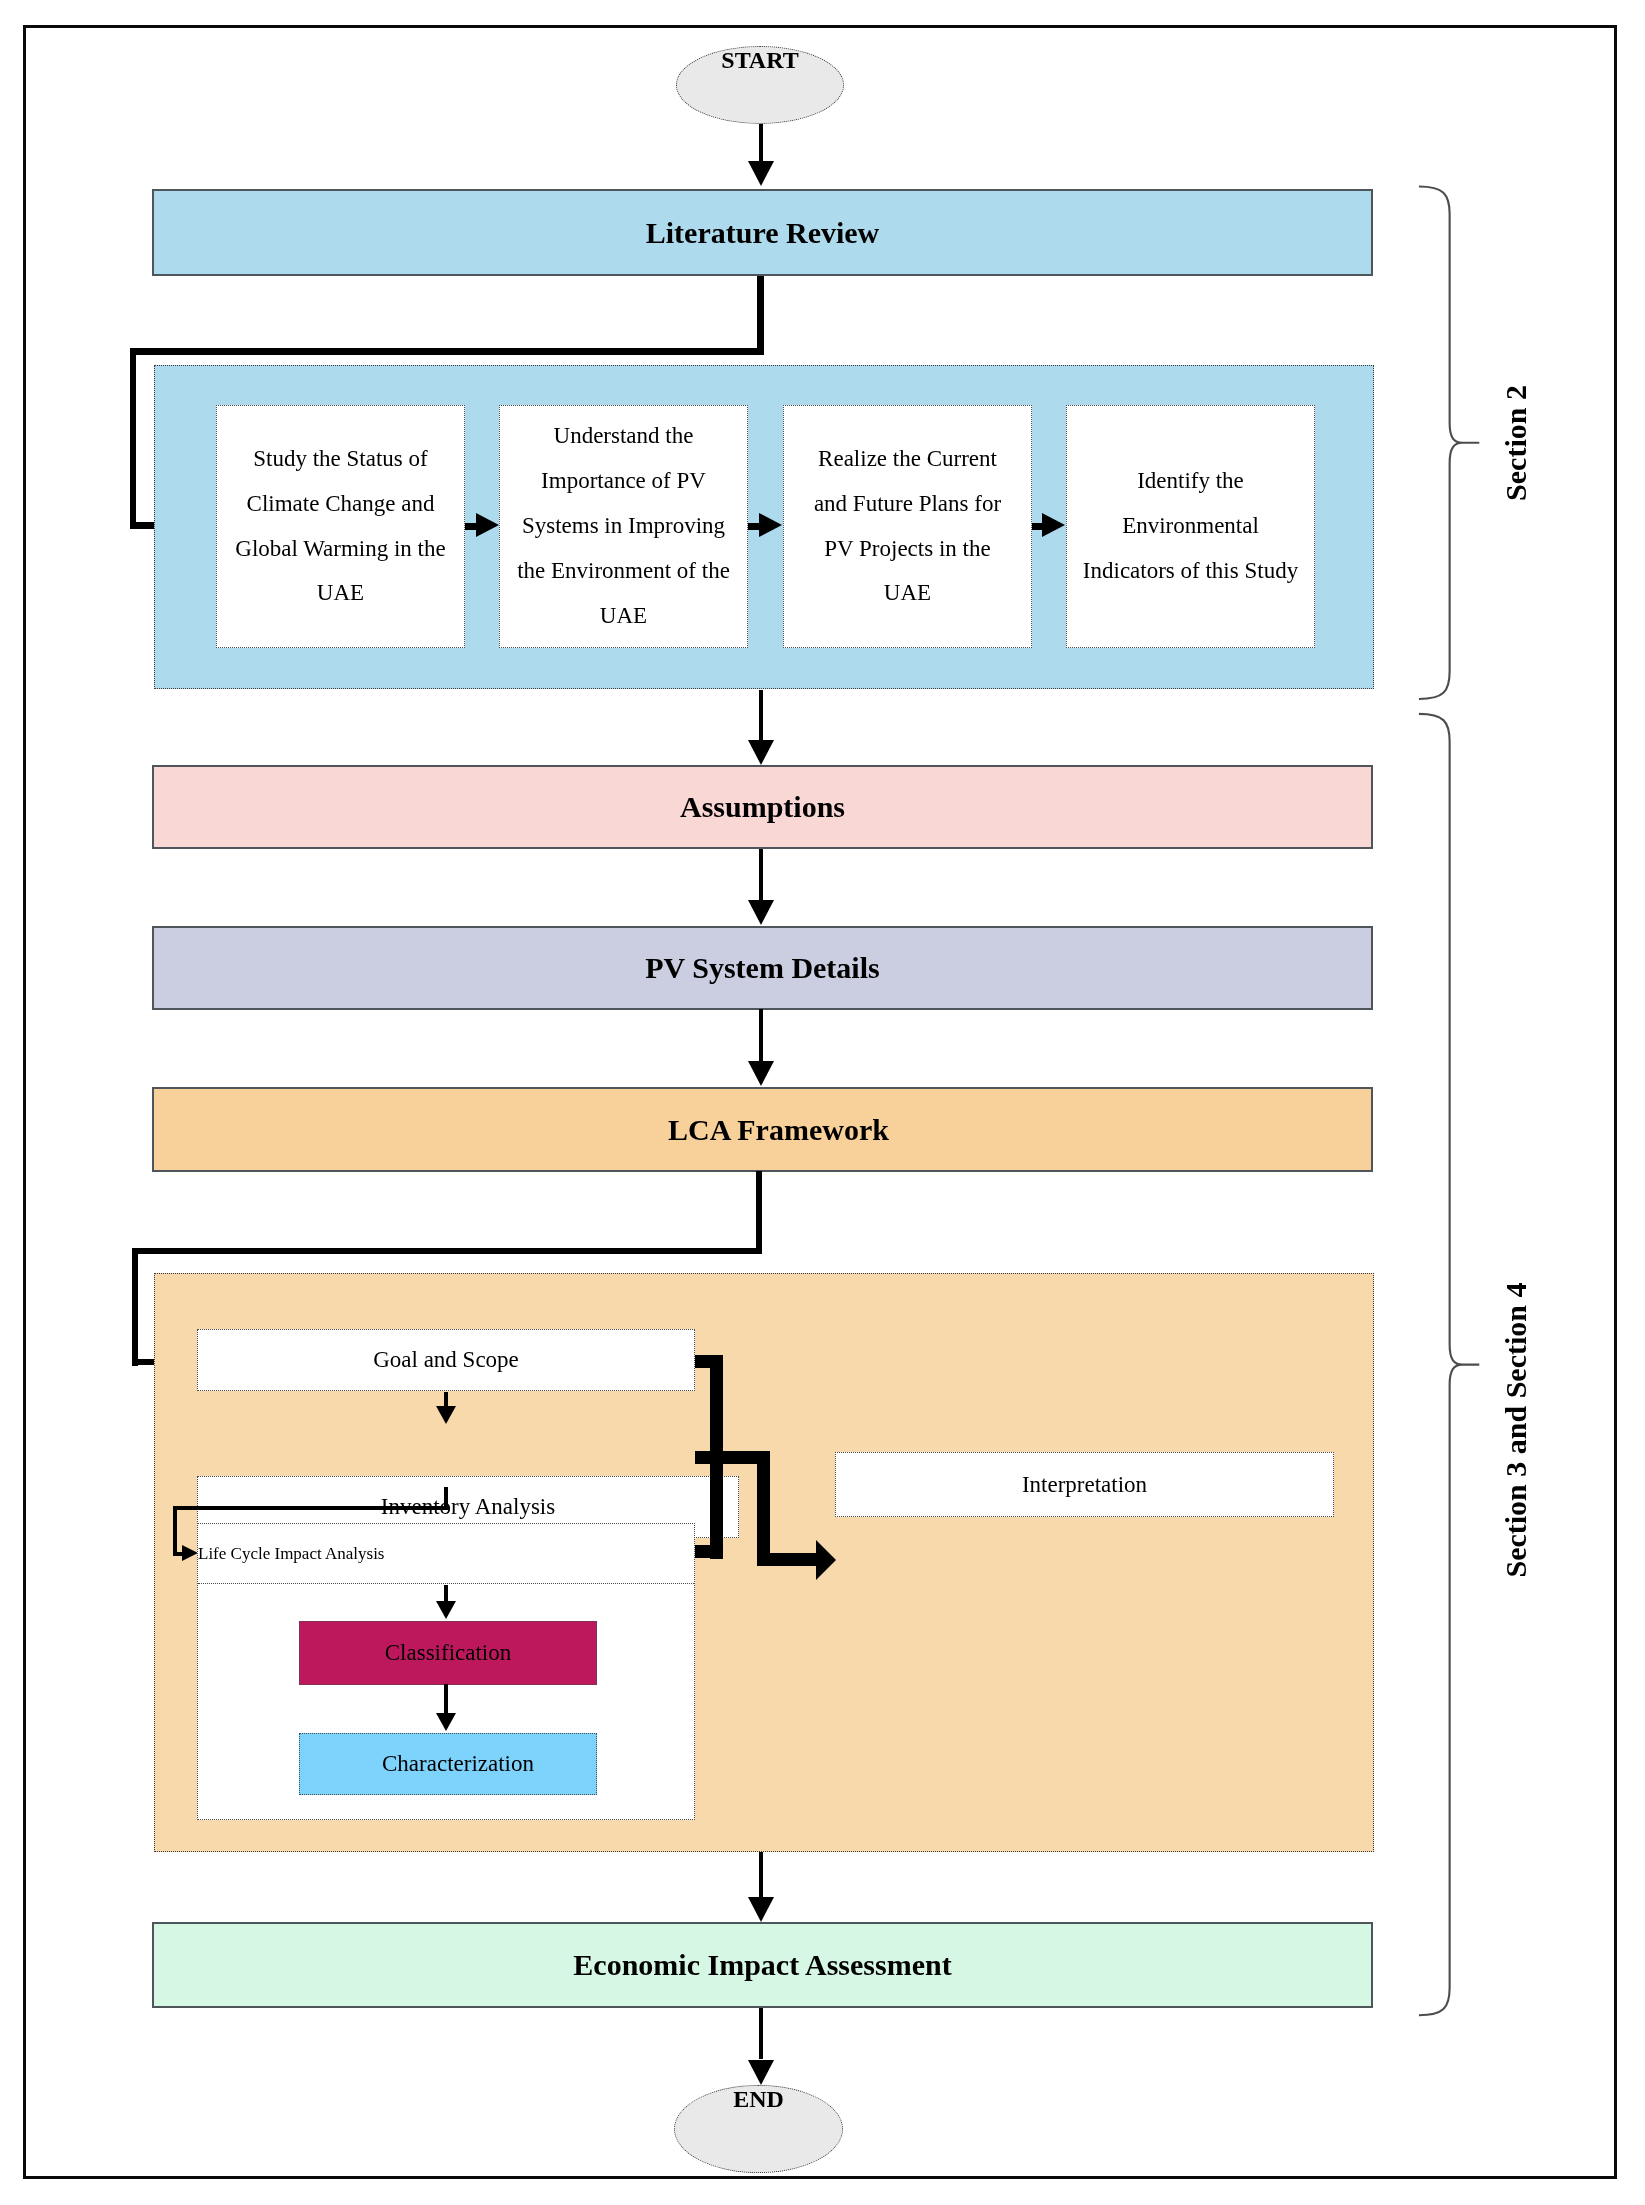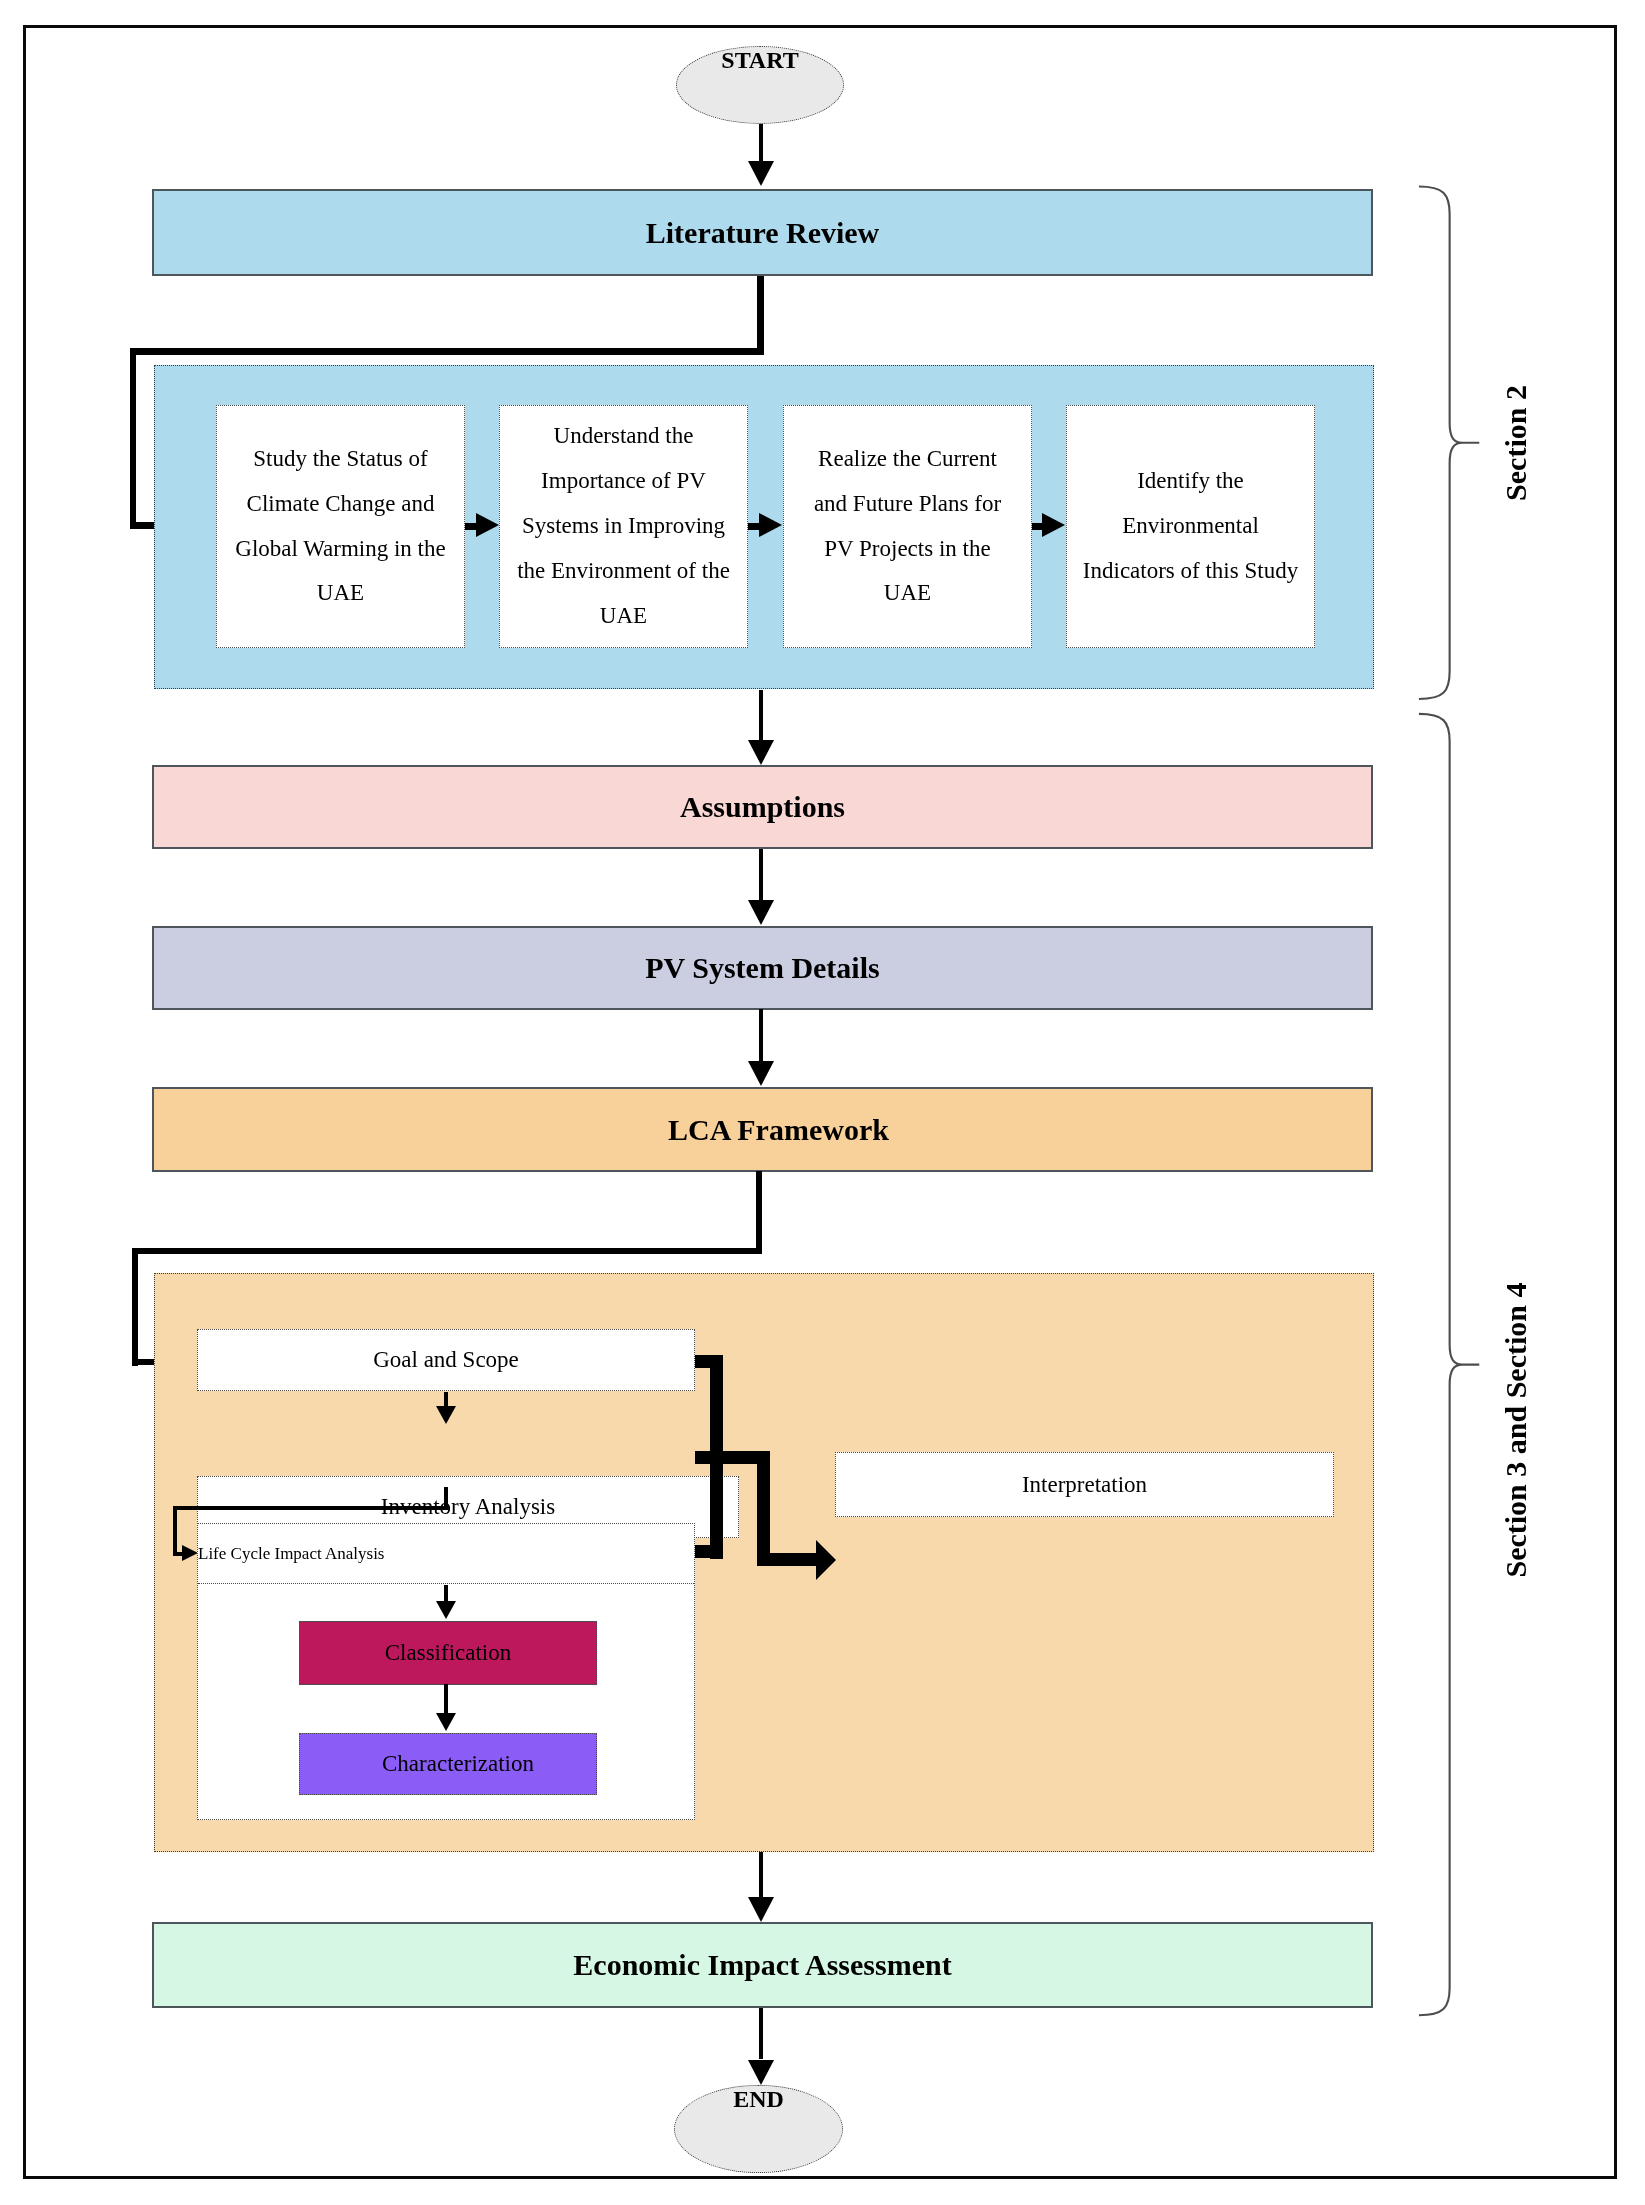--- a/index.html
+++ b/index.html
@@ -145,21 +145,21 @@
   <div class="seg" style="left:444px; top:1585px; width:3.7px; height:17px;"></div>
   <div class="tri" style="left:436px; top:1601px; border-left:10px solid transparent; border-right:10px solid transparent; border-top:18.5px solid #000;"></div>
 
   <div class="lcabox" style="left:299px; top:1621px; width:298px; height:64px; background:#be185d;">
     <span>Classification</span>
   </div>
 
   <div class="seg" style="left:444px; top:1684px; width:3.7px; height:30px;"></div>
   <div class="tri" style="left:436px; top:1713px; border-left:10px solid transparent; border-right:10px solid transparent; border-top:18.5px solid #000;"></div>
 
-  <div class="lcabox" style="left:299px; top:1733px; width:298px; height:62px; background:#8b5cf6;padding-left:20px;">
+  <div class="lcabox" style="left:299px; top:1733px; width:298px; height:62px; background:#7dd3fc;padding-left:20px;">
     <span>Characterization</span>
   </div>
 
   <div class="lcabox" style="left:835px; top:1452px; width:499px; height:65px;">
     <span>Interpretation</span>
   </div>
 
   <div class="seg" style="left:695px; top:1355px; width:28px; height:12.7px;"></div>
   <div class="seg" style="left:710px; top:1355px; width:13.2px; height:204px;"></div>
   <div class="seg" style="left:695px; top:1451px; width:75px; height:12.7px;"></div>

